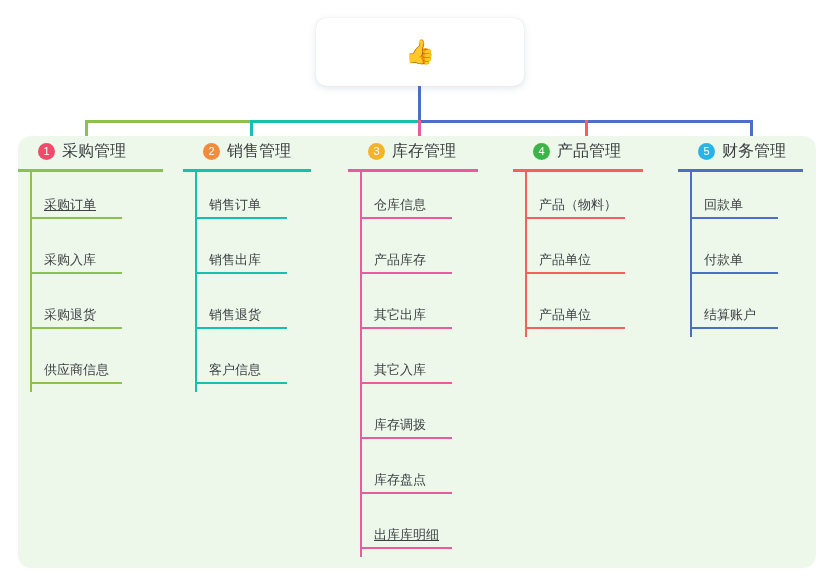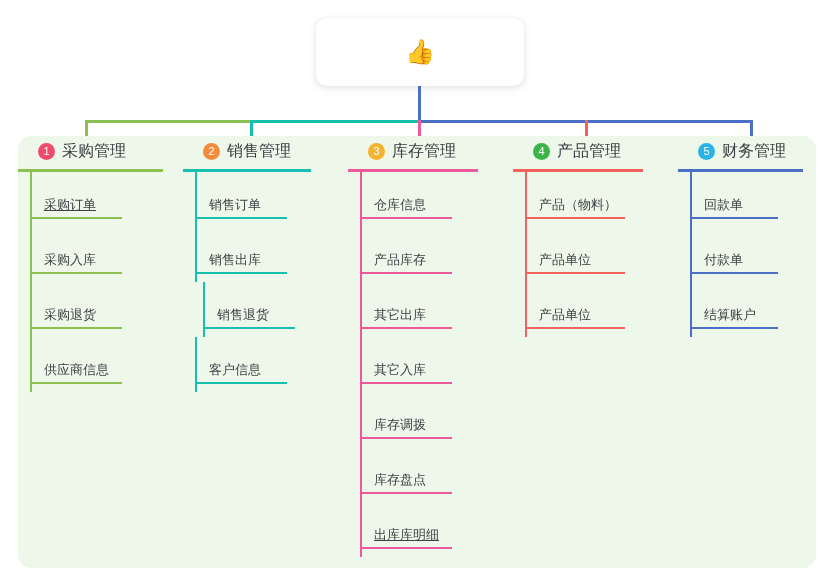--- a/index.html
+++ b/index.html
@@ -117,21 +117,21 @@
             <div class="item" style="position: absolute; left: 0px; top: 0px; width: 110px; height: 55px;">
               <div class="item-stem" style="height: 55px; background: rgb(22, 191, 174);"></div>
               <div class="item-label" style="left: 14px; top: 24px;">销售订单</div>
               <div class="item-rule" style="left: 0px; top: 45px; width: 92px; background: rgb(22, 191, 174);"></div>
             </div>
             <div class="item" style="position: absolute; left: 0px; top: 55px; width: 110px; height: 55px;">
               <div class="item-stem" style="height: 55px; background: rgb(22, 191, 174);"></div>
               <div class="item-label" style="left: 14px; top: 24px;">销售出库</div>
               <div class="item-rule" style="left: 0px; top: 45px; width: 92px; background: rgb(22, 191, 174);"></div>
             </div>
-            <div class="item" style="position: absolute; left: 0px; top: 110px; width: 110px; height: 55px; margin-left: 8px;">
+            <div class="item" style="position: absolute; left: 0px; top: 110px; width: 110px; height: 55px;">
               <div class="item-stem" style="height: 55px; background: rgb(22, 191, 174);"></div>
               <div class="item-label" style="left: 14px; top: 24px;">销售退货</div>
               <div class="item-rule" style="left: 0px; top: 45px; width: 92px; background: rgb(22, 191, 174);"></div>
             </div>
             <div class="item" style="position: absolute; left: 0px; top: 165px; width: 110px; height: 55px;">
               <div class="item-stem" style="height: 55px; background: rgb(22, 191, 174);"></div>
               <div class="item-label" style="left: 14px; top: 24px;">客户信息</div>
               <div class="item-rule" style="left: 0px; top: 45px; width: 92px; background: rgb(22, 191, 174);"></div>
             </div>
           </div>

